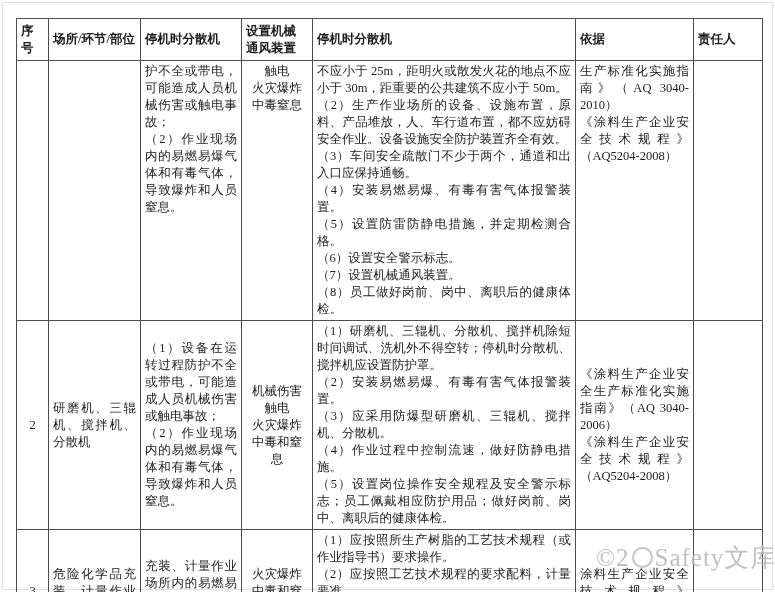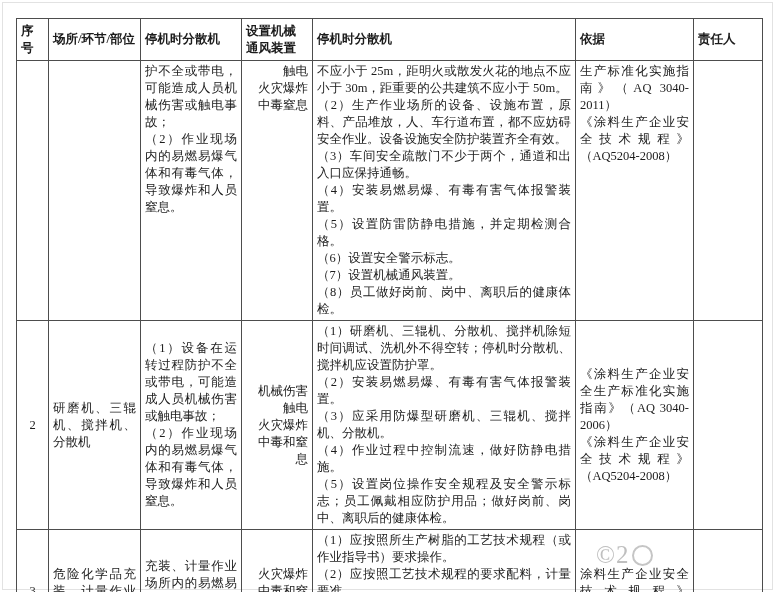--- a/index.html
+++ b/index.html
@@ -40,21 +40,21 @@
     overflow: hidden;
   }
   td.hdr {
     font-weight: bold;
     font-size: 13px;
     text-align: left;
     padding: 2px 5px;
     white-space: normal;
   }
   td.c-seq   { text-align: center; }
-  td.c-acc   { text-align: right; }
+  td.c-acc   { text-align: center; }
   td.c-loc, td.c-haz, td.c-mea, td.c-bas { text-align: justify; }
   tr.vtop td { vertical-align: top; }
 
   .watermark {
     position: absolute;
     left: 596px;
     top: 541px;
     width: 170px;
     display: flex;
     align-items: center;
@@ -111,21 +111,21 @@
 火灾爆炸
 中毒窒息</td>
       <td class="c-mea">不应小于 25m，距明火或散发火花的地点不应小于 30m，距重要的公共建筑不应小于 50m。
 （2）生产作业场所的设备、设施布置，原料、产品堆放，人、车行道布置，都不应妨碍安全作业。设备设施安全防护装置齐全有效。
 （3）车间安全疏散门不少于两个，通道和出入口应保持通畅。
 （4）安装易燃易爆、有毒有害气体报警装置。
 （5）设置防雷防静电措施，并定期检测合格。
 （6）设置安全警示标志。
 （7）设置机械通风装置。
 （8）员工做好岗前、岗中、离职后的健康体检。</td>
-      <td class="c-bas">生产标准化实施指南》（AQ 3040-2011）
+      <td class="c-bas">生产标准化实施指南》（AQ 3040-2010）
 《涂料生产企业安全技术规程》（AQ5204-2008）</td>
       <td class="c-res"></td>
     </tr>
 
     <tr style="height:168px">
       <td class="c-seq">2</td>
       <td class="c-loc">研磨机、三辊机、搅拌机、分散机</td>
       <td class="c-haz">（1）设备在运转过程防护不全或带电，可能造成人员机械伤害或触电事故；
 （2）作业现场内的易燃易爆气体和有毒气体，导致爆炸和人员窒息。</td>
       <td class="c-acc">机械伤害
@@ -154,14 +154,15 @@
       <td class="c-bas">涂料生产企业安全技术规程》（AQ5204-2008）</td>
       <td class="c-res"></td>
     </tr>
 
   </tbody>
     </table>
 
   <div class="watermark">
     <span>©2</span>
     <span class="wm-circle"></span>
+    <span>Safety文库</span>
   </div>
 </div>
 
 </body></html>

